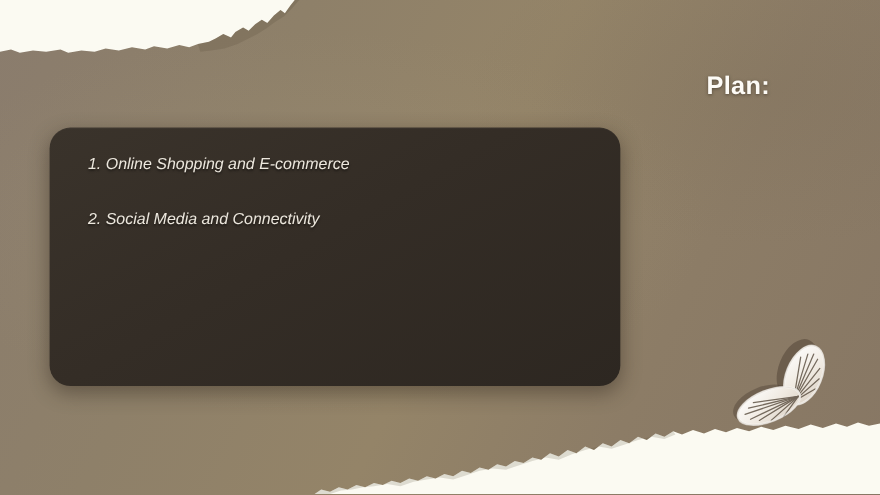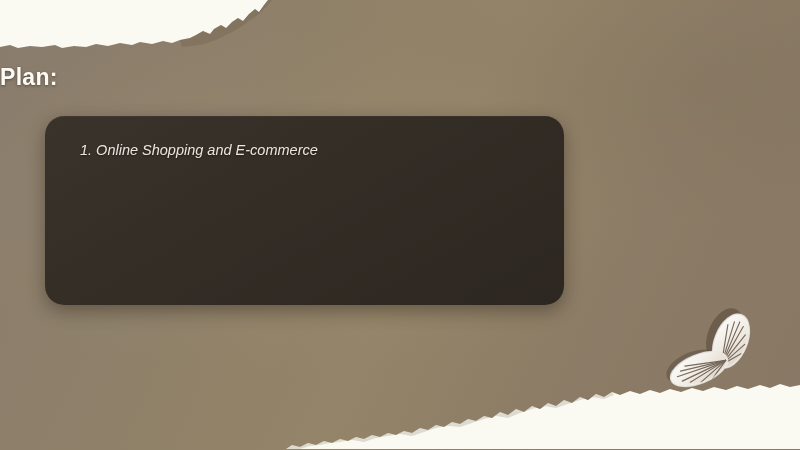--- a/index.html
+++ b/index.html
@@ -33,34 +33,34 @@
   }
   #torn-top { top: 0; height: 70px; }
   #torn-bottom { bottom: 0; height: 75px; }
 
   
   #title {
     position: absolute;
     left: 0;
     top: 64px;
     width: 700px;
-    text-align: left;
+    text-align: right;
     font-size: 23px;
     font-weight: bold;
     color: #fdfbf6;
     letter-spacing: 0.3px;
     text-shadow: 0 1px 3px rgba(40,32,24,0.55);
   }
   
   #card {
     position: absolute;
     left: 45px;
     top: 116px;
     width: 519px;
-    height: 189px;
+    height: 235px;
     border-radius: 19px;
     background: linear-gradient(150deg, #3a332b 0%, #342d26 45%, #2d2721 100%);
     box-shadow: 0 6px 18px rgba(45,36,27,0.45), inset 0 1px 0 rgba(255,255,255,0.03);
   }
   #list {
     position: absolute;
     left: 35px;
     top: 26px;
     right: 22px;
   }
@@ -122,20 +122,21 @@
       L376,63 L388,61 L400,59 L412,61 L424,57 L436,53 L448,51 L460,52 L472,48
       L484,44 L496,41 L508,43 L520,38 L532,34 L544,31 L556,33 L568,29 L580,25
       L592,22 L604,24 L614,20 Z"></path>
   </svg>
 
   <div id="title">Plan:</div>
 
   <div id="card">
     <div id="list">
       <div class="list-item">1. Online Shopping and E-commerce</div>
+      <div class="list-item">2. Social Media and Connectivity</div>
     </div>
   </div>
 
   <svg id="butterfly" viewBox="0 0 130 100">
     <defs>
       <linearGradient id="wingGrad" x1="0" y1="0" x2="1" y2="1">
         <stop offset="0%" stop-color="#ffffff"></stop>
         <stop offset="55%" stop-color="#efe9e0"></stop>
         <stop offset="100%" stop-color="#d9cfc2"></stop>
       </linearGradient>

